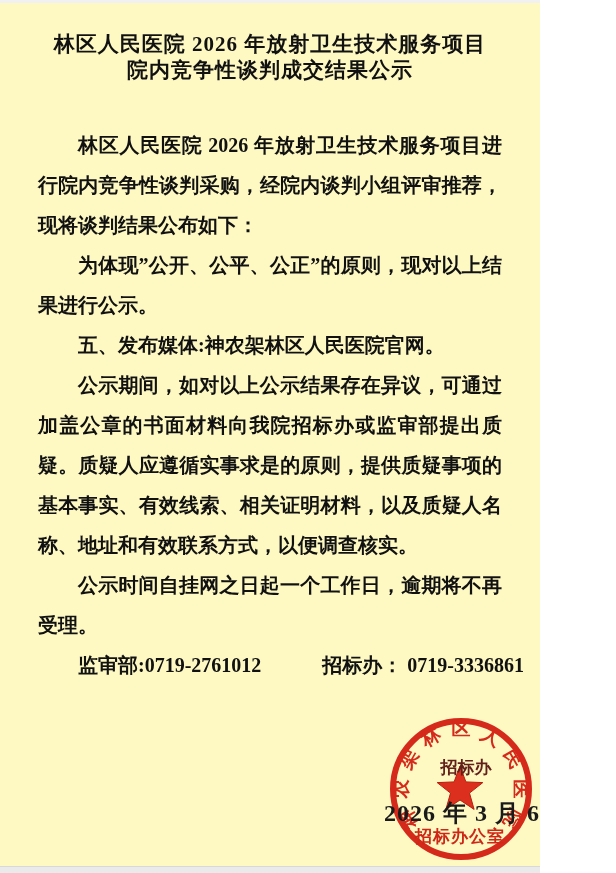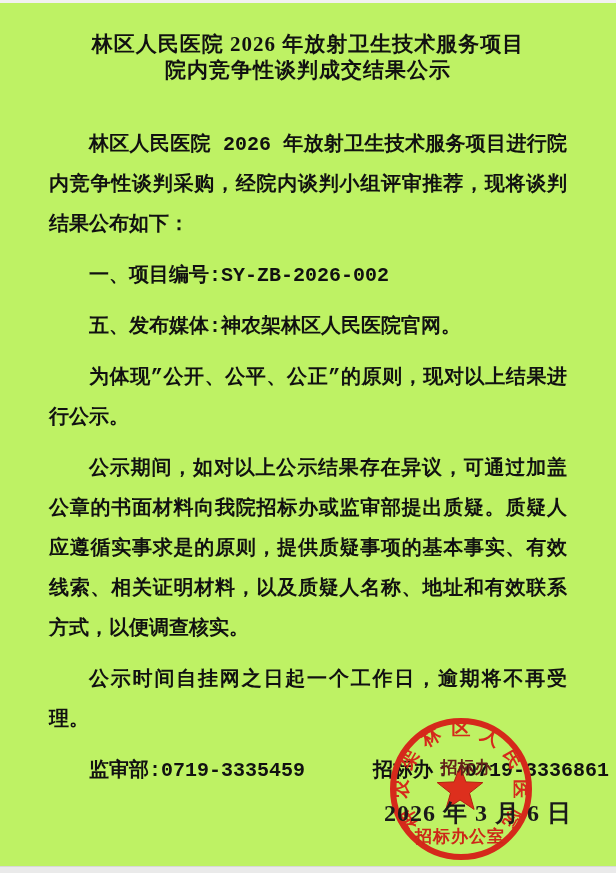--- a/index.html
+++ b/index.html
@@ -1,21 +1,21 @@
 <!DOCTYPE html>
 <html><head>
 <meta charset="utf-8">
 <style>
   * { margin: 0; padding: 0; box-sizing: border-box; }
   html, body { background: #ffffff; }
   .page {
     position: relative;
-    width: 616px;
+    width: 540px;
     height: 873px;
-    background: #bef264;
+    background: #fef9c3;
     overflow: hidden;
     font-family: "Liberation Serif", "DejaVu Serif", serif;
     color: #111111;
   }
   .top-strip {
     position: absolute; top: 0; left: 0; right: 0;
     height: 3px; background: #f1f1f1;
   }
   .titles { padding-top: 31px; text-align: center; }
   .title-line {
@@ -25,21 +25,21 @@
     line-height: 26px;
   }
   .title-line + .title-line { }
   .content {
     margin: 42px 38px 0 38px;
     font-size: 20px;
     font-weight: 600;
     line-height: 40px;
     text-align: justify;
   }
-  .content p { text-indent: 2em; margin: 11px; font-family: Liberation Mono, monospace; }
+  .content p { text-indent: 2em; margin: 0; }
   .contact-row { white-space: nowrap; }
   .contact-tender { margin-left: 56px; }
   .seal {
     position: absolute;
     left: 386px;
     top: 714px;
     width: 150px;
     height: 150px;
     z-index: 2;
   }
@@ -88,27 +88,26 @@
 <div class="page">
   <div class="top-strip"></div>
 
   <div class="titles">
     <div class="title-line">林区人民医院 2026 年放射卫生技术服务项目</div>
     <div class="title-line">院内竞争性谈判成交结果公示</div>
   </div>
 
   <div class="content">
     <p>林区人民医院 2026 年放射卫生技术服务项目进行院内竞争性谈判采购，经院内谈判小组评审推荐，现将谈判结果公布如下：</p>
-    <p>一、项目编号:SY-ZB-2026-002</p>
+    <p>为体现”公开、公平、公正”的原则，现对以上结果进行公示。</p>
     <p>五、发布媒体:神农架林区人民医院官网。</p>
-    <p>为体现”公开、公平、公正”的原则，现对以上结果进行公示。</p>
     <p>公示期间，如对以上公示结果存在异议，可通过加盖公章的书面材料向我院招标办或监审部提出质疑。质疑人应遵循实事求是的原则，提供质疑事项的基本事实、有效线索、相关证明材料，以及质疑人名称、地址和有效联系方式，以便调查核实。</p>
     <p>公示时间自挂网之日起一个工作日，逾期将不再受理。</p>
     <p class="contact-row">
-      <span>监审部:0719-3335459</span>
+      <span>监审部:0719-2761012</span>
       <span class="contact-tender">招标办： 0719-3336861</span>
     </p>
   </div>
 
   <div class="seal">
     <svg viewBox="0 0 150 150">
       <circle cx="75" cy="75" r="68" fill="none" stroke="#d5291b" stroke-width="6"></circle>
       <g>
         <text class="seal-arc-char" x="28.2" y="102" text-anchor="middle" transform="rotate(-120 28.2 102)">神</text>
         <text class="seal-arc-char" x="21" y="75" text-anchor="middle" transform="rotate(-90 21 75)">农</text>

